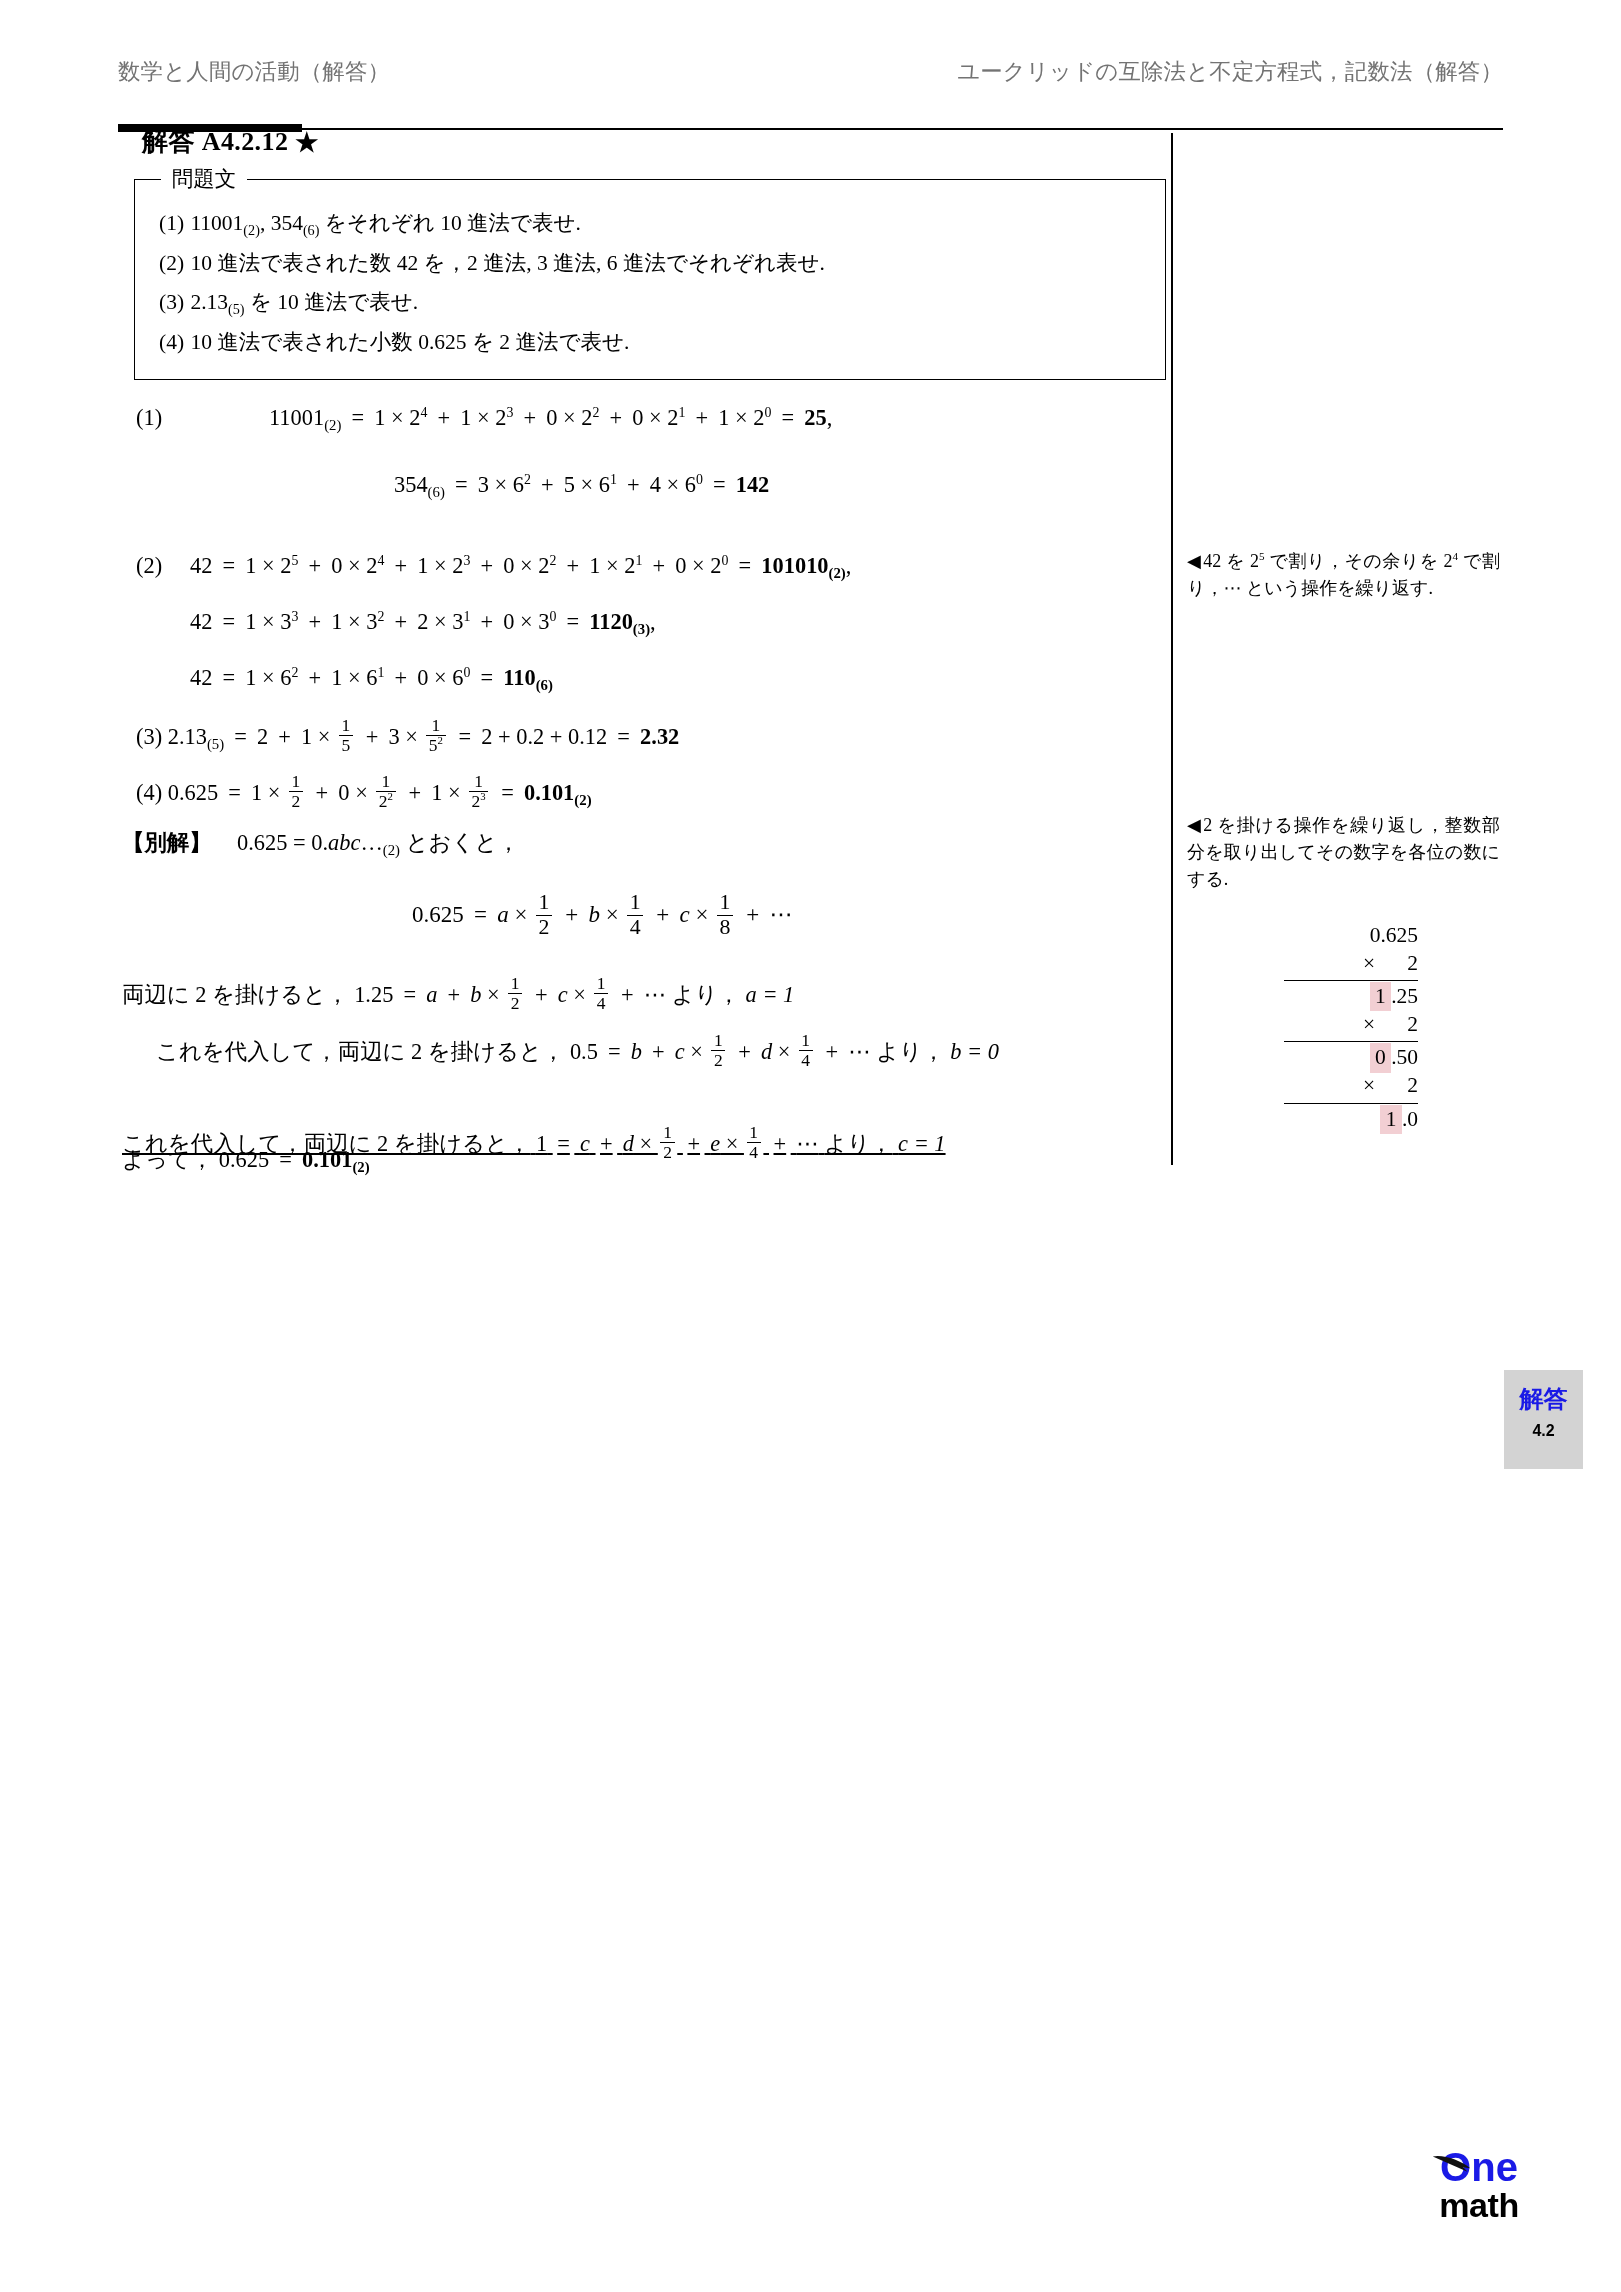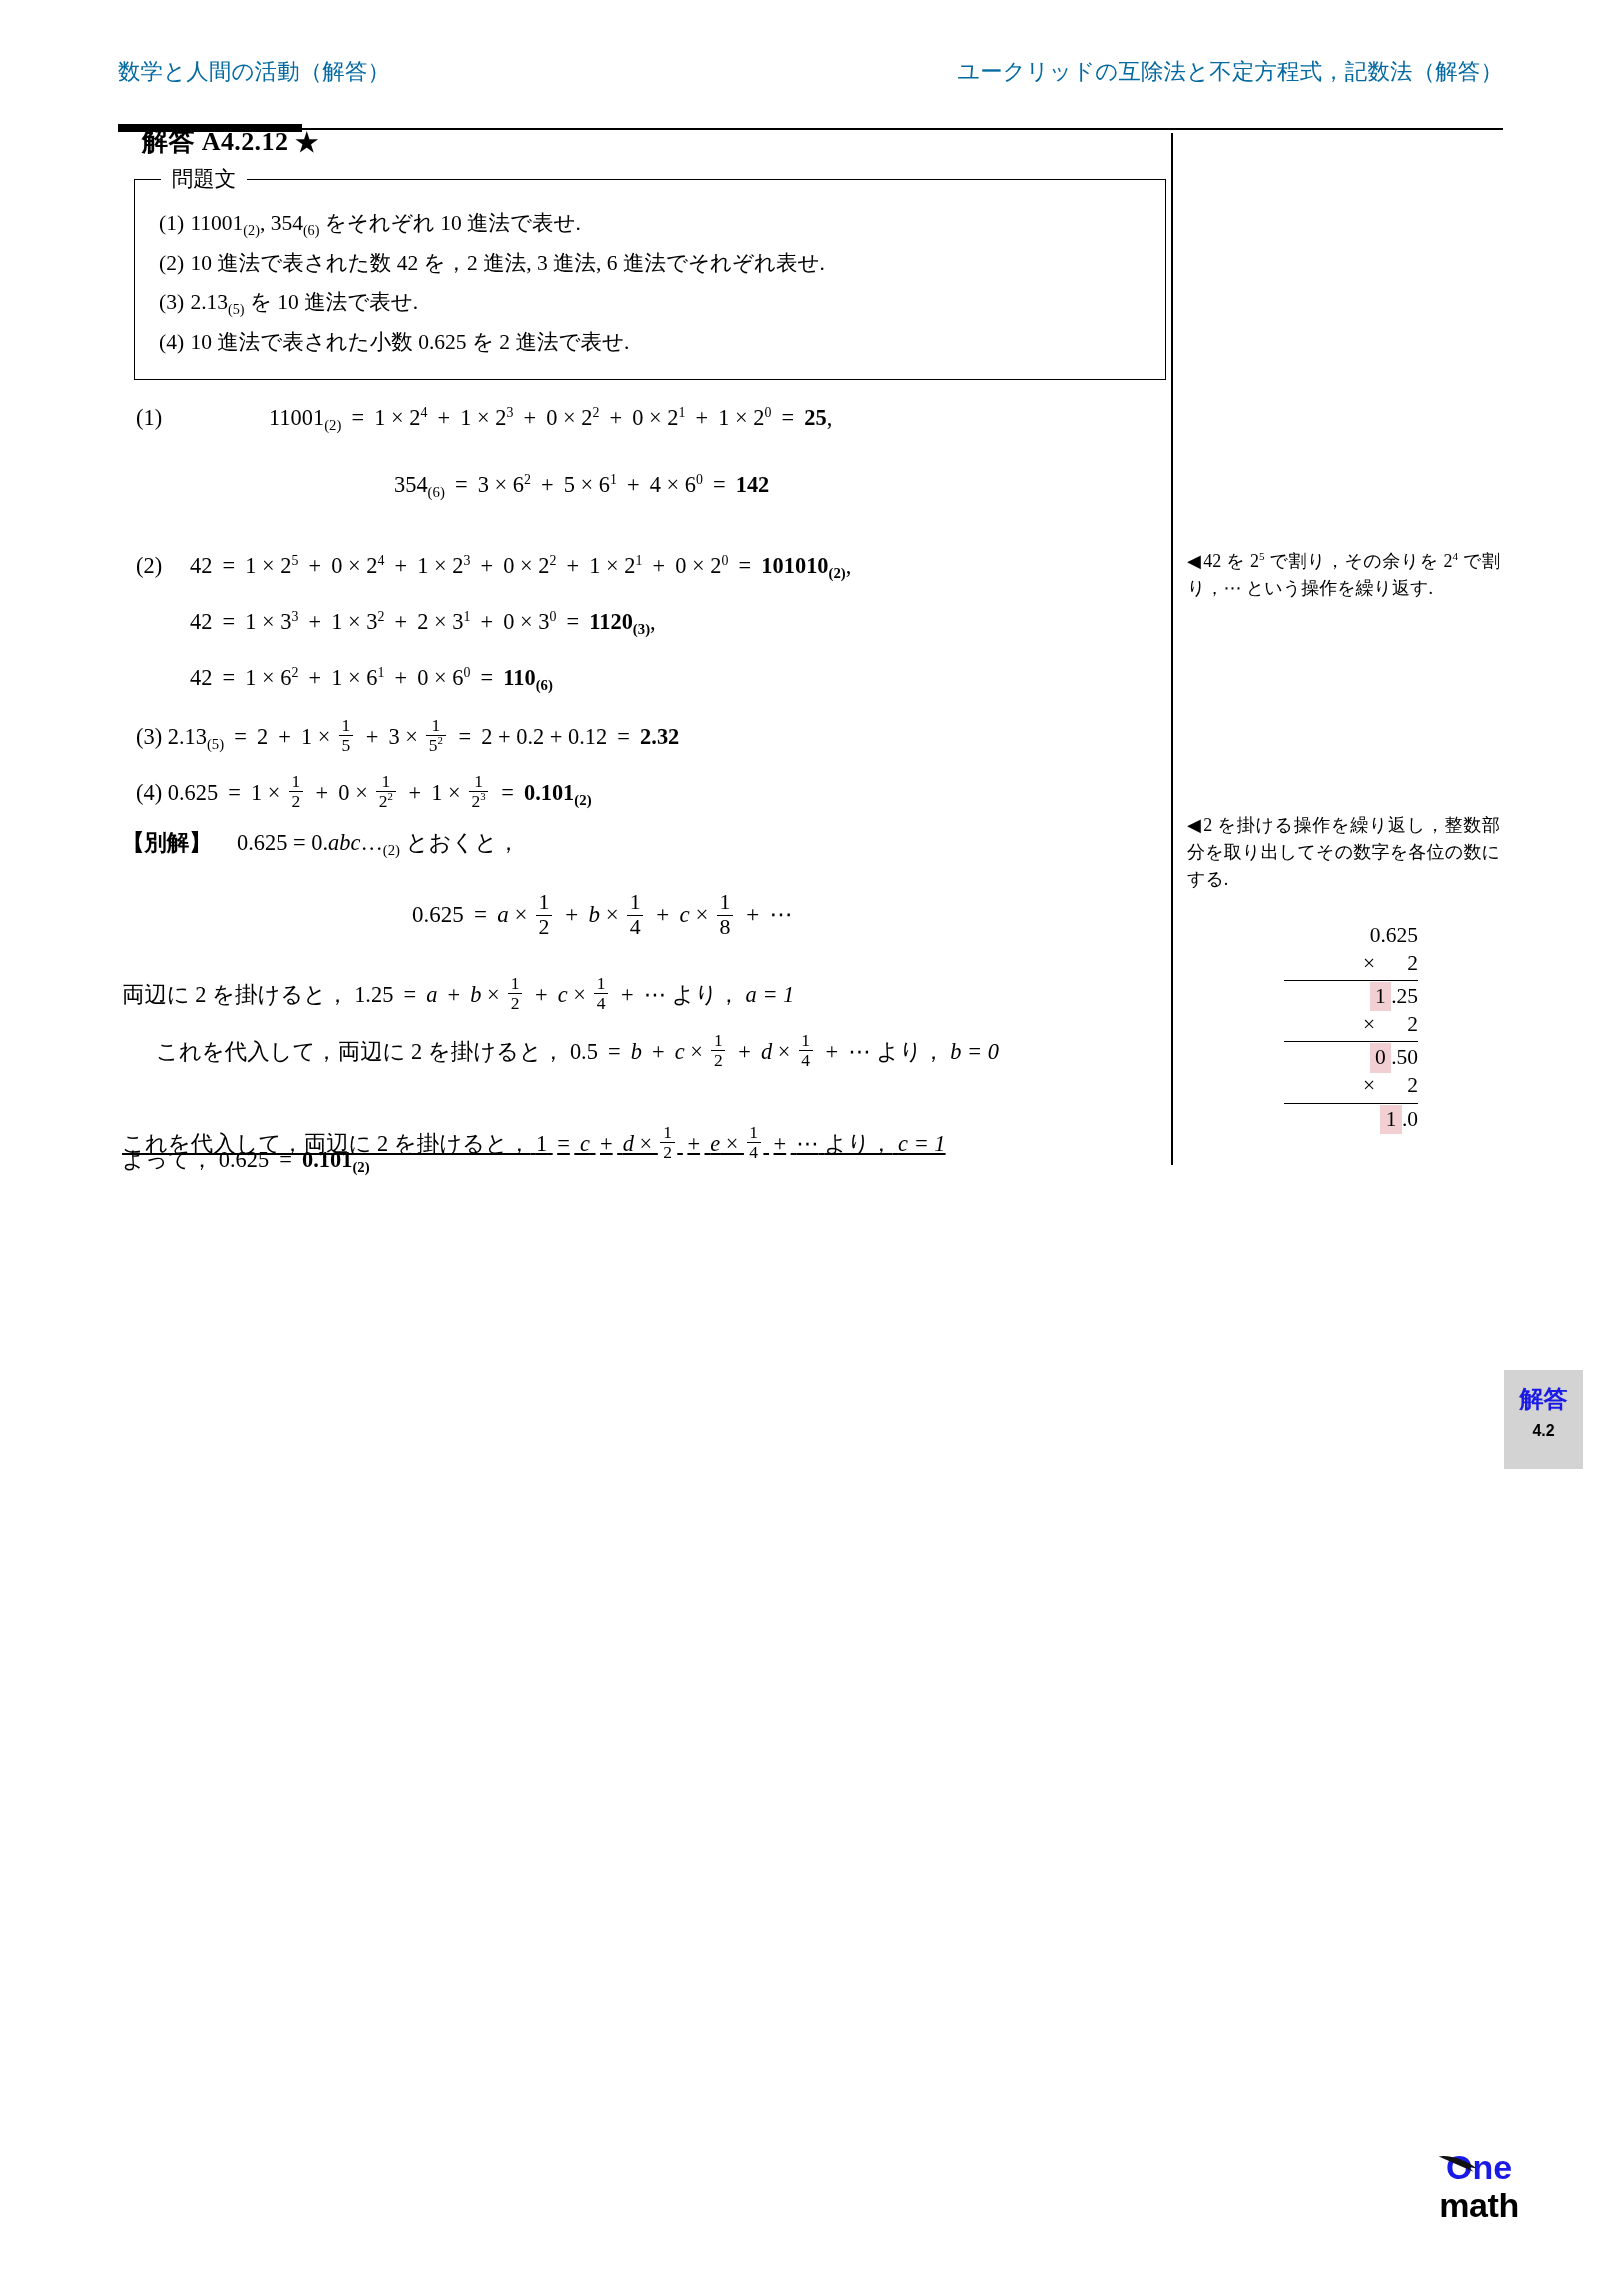--- a/index.html
+++ b/index.html
@@ -18,21 +18,21 @@
 
   
   .page-header {
     position: absolute;
     left: 118px;
     top: 56px;
     width: 1385px;
     display: flex;
     justify-content: space-between;
     align-items: baseline;
-    color: #0369a1;
+    color: #737373;
     font-size: 22.4px;
     letter-spacing: 0.2px;
   }
   .page-header .hdr-left  { white-space: nowrap; }
   .page-header .hdr-right { white-space: nowrap; }
 
   .header-rule {
     position: absolute;
     left: 118px;
     top: 128px;
@@ -209,21 +209,21 @@
     left: 1394px;
     top: 2148px;
     width: 170px;
     font-family: "Liberation Sans", sans-serif;
     font-weight: bold;
     text-align: center;
   }
   .logo-one {
     position: relative;
     color: #1a1ae6;
-    font-size: 34px;
+    font-size: 40px;
     line-height: 38px;
     display: inline-block;
   }
   .logo-swoosh {
     position: absolute;
     left: -9px;
     top: 5.4px;
     width: 41px;
     height: 19.7px;
   }

